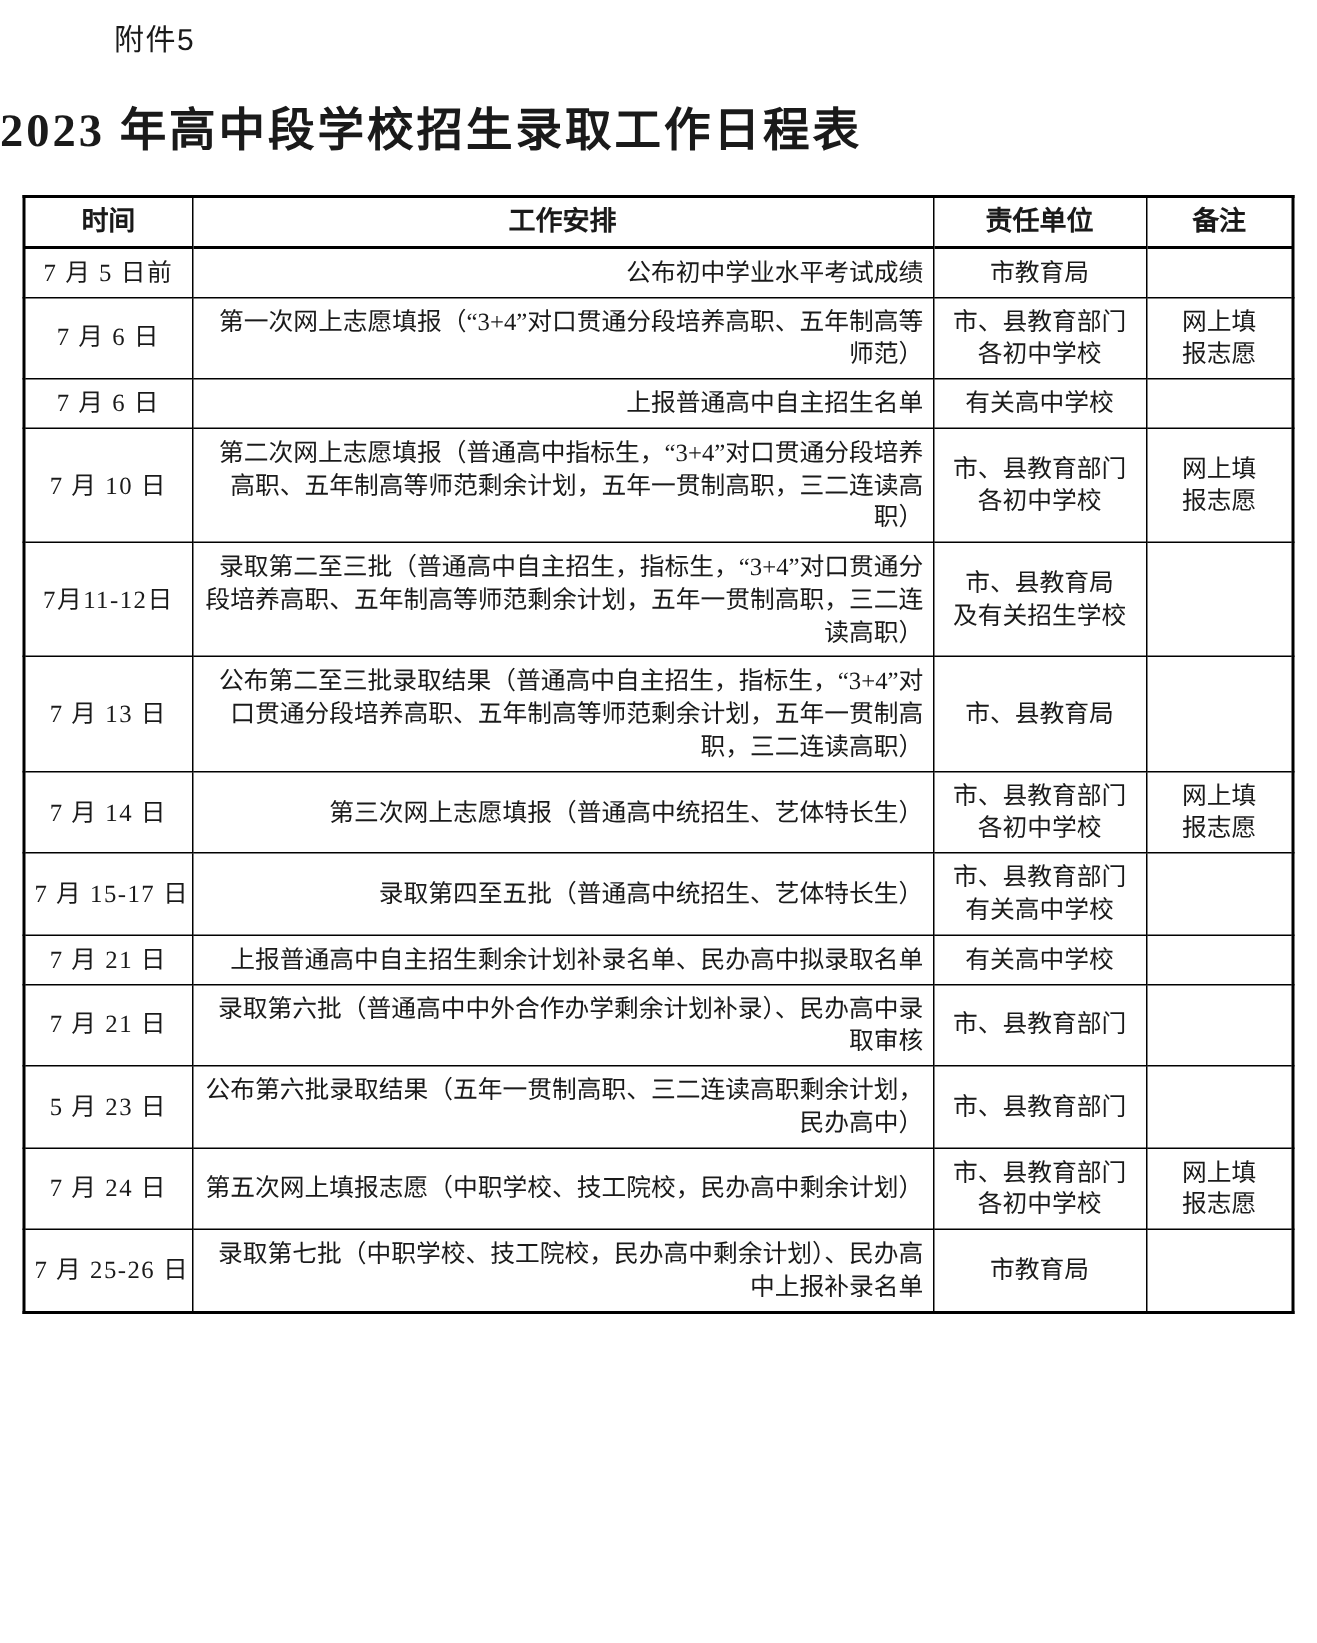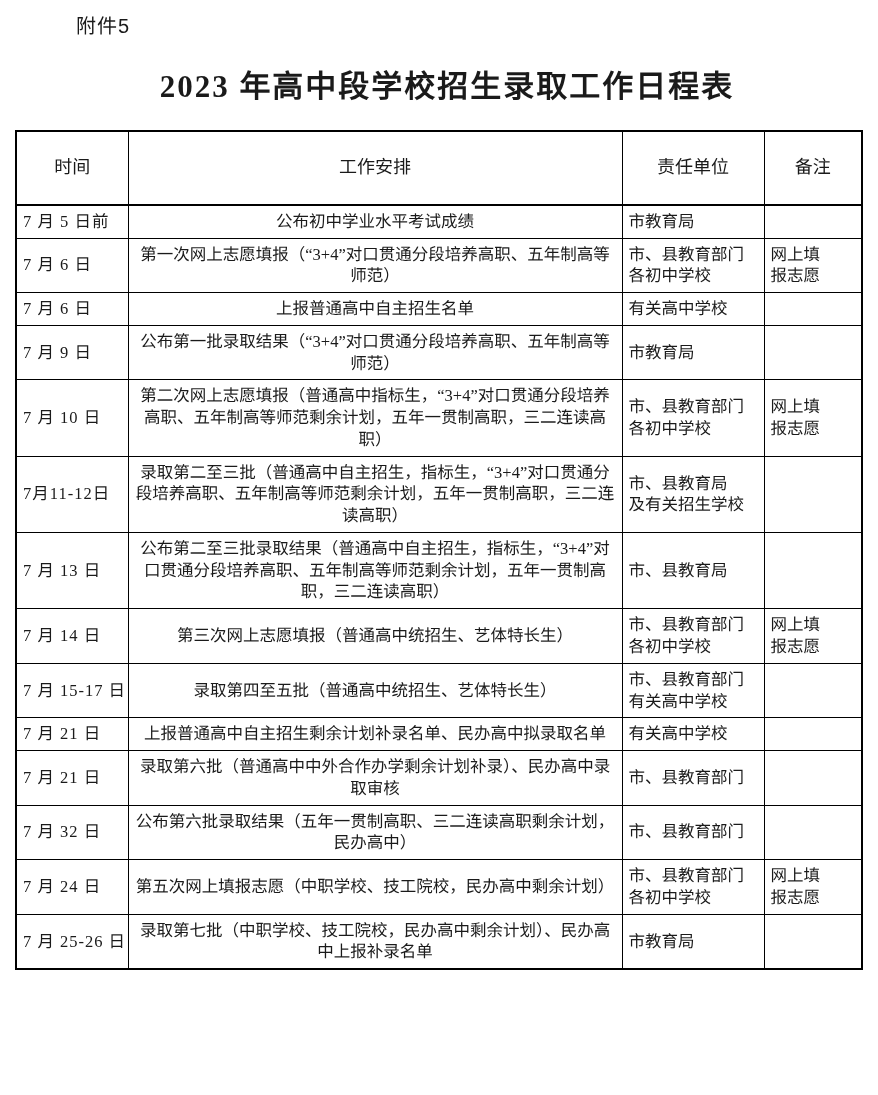--- a/index.html
+++ b/index.html
@@ -18,22 +18,22 @@
     padding-top: 6px;
   }
   .attachment {
     margin: 4px 0 0 76px;
     font-family: "Liberation Sans", "DejaVu Sans", sans-serif;
     font-weight: 400;
     font-size: 20px;
     letter-spacing: 1px;
   }
   .doc-title {
-    margin: 22px 0 24px 16px;
-    text-align: center;
+    margin: 22px 0 24px 0;
+    text-align: left;
     font-size: 31px;
     font-weight: 700;
     letter-spacing: 2px;
   }
   table.schedule {
     width: 846px;
     margin: 0 auto;
     border-collapse: collapse;
     border: 2px solid #000000;
     table-layout: fixed;
@@ -43,42 +43,43 @@
     border: 1px solid #000000;
     padding: 5px 6px;
     line-height: 1.32;
     font-size: 16.5px;
     vertical-align: middle;
     box-sizing: border-box;
     word-break: break-all;
   }
   table.schedule th {
     font-size: 18px;
-    font-weight: 400;
-    padding: 24px 4px;
+    font-weight: 700;
+    padding: 4px 4px;
     border-bottom-width: 2px;
   }
   .col-time   { width: 112px; }
   .col-task   { width: 494px; }
   .col-unit   { width: 142px; }
   .col-remark { width: 98px;  }
   td.time-cell {
+    text-align: center;
     letter-spacing: 1px;
     white-space: nowrap;
     padding-left: 2px;
     padding-right: 2px;
   }
   td.task-cell {
-    text-align: center;
+    text-align: right;
     padding-left: 9px;
     padding-right: 6px;
   }
   td.unit-cell,
   td.remark-cell {
-    text-align: left;
+    text-align: center;
     white-space: pre-line;
     padding-left: 3px;
     padding-right: 3px;
   }
 </style>
 </head>
 <body>
 
 <div class="page">
 
@@ -116,26 +117,20 @@
           <td class="remark-cell">网上填
 报志愿</td>
         </tr>
         <tr>
           <td class="time-cell">7 月 6 日</td>
           <td class="task-cell">上报普通高中自主招生名单</td>
           <td class="unit-cell">有关高中学校</td>
           <td class="remark-cell"></td>
         </tr>
         <tr>
-          <td class="time-cell">7 月 9 日</td>
-          <td class="task-cell">公布第一批录取结果（“3+4”对口贯通分段培养高职、五年制高等师范）</td>
-          <td class="unit-cell">市教育局</td>
-          <td class="remark-cell"></td>
-        </tr>
-        <tr>
           <td class="time-cell">7 月 10 日</td>
           <td class="task-cell">第二次网上志愿填报（普通高中指标生，“3+4”对口贯通分段培养高职、五年制高等师范剩余计划，五年一贯制高职，三二连读高职）</td>
           <td class="unit-cell">市、县教育部门
 各初中学校</td>
           <td class="remark-cell">网上填
 报志愿</td>
         </tr>
         <tr>
           <td class="time-cell">7月11-12日</td>
           <td class="task-cell">录取第二至三批（普通高中自主招生，指标生，“3+4”对口贯通分段培养高职、五年制高等师范剩余计划，五年一贯制高职，三二连读高职）</td>
@@ -170,21 +165,21 @@
           <td class="unit-cell">有关高中学校</td>
           <td class="remark-cell"></td>
         </tr>
         <tr>
           <td class="time-cell">7 月 21 日</td>
           <td class="task-cell">录取第六批（普通高中中外合作办学剩余计划补录）、民办高中录取审核</td>
           <td class="unit-cell">市、县教育部门</td>
           <td class="remark-cell"></td>
         </tr>
         <tr>
-          <td class="time-cell">7 月 32 日</td>
+          <td class="time-cell">5 月 23 日</td>
           <td class="task-cell">公布第六批录取结果（五年一贯制高职、三二连读高职剩余计划，民办高中）</td>
           <td class="unit-cell">市、县教育部门</td>
           <td class="remark-cell"></td>
         </tr>
         <tr>
           <td class="time-cell">7 月 24 日</td>
           <td class="task-cell">第五次网上填报志愿（中职学校、技工院校，民办高中剩余计划）</td>
           <td class="unit-cell">市、县教育部门
 各初中学校</td>
           <td class="remark-cell">网上填

